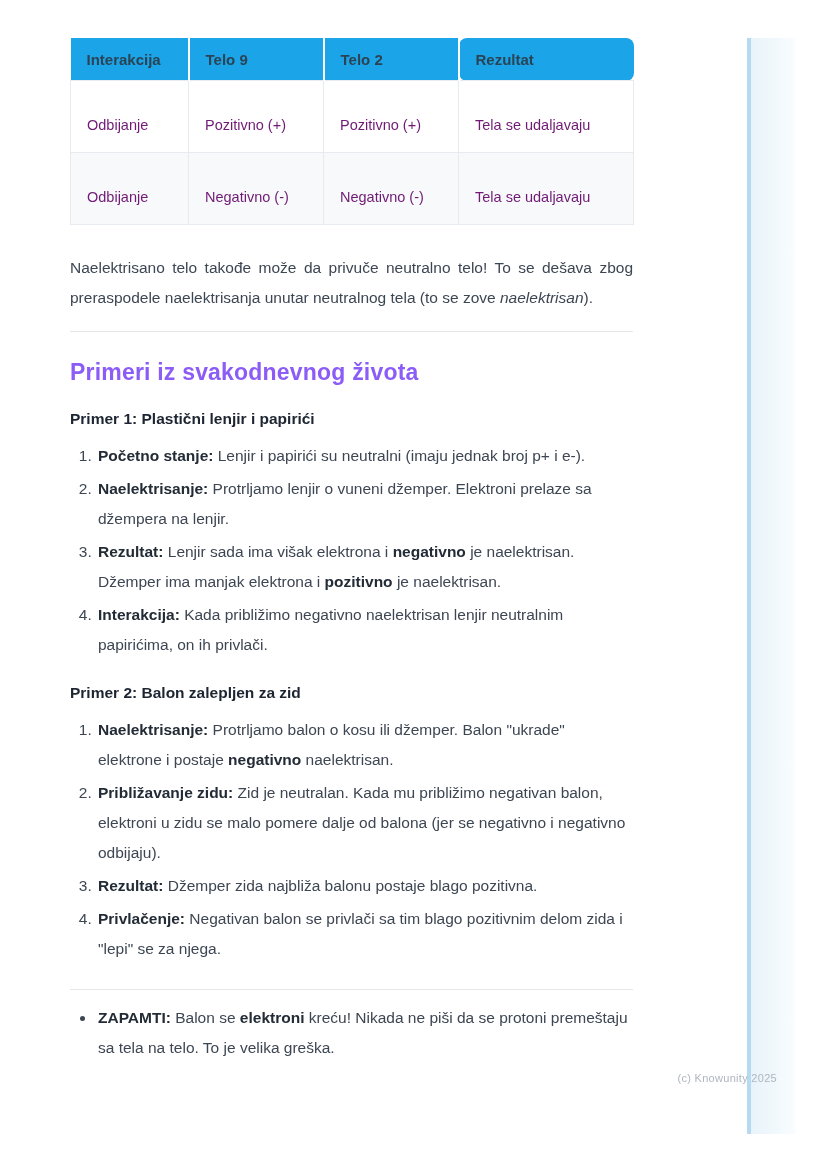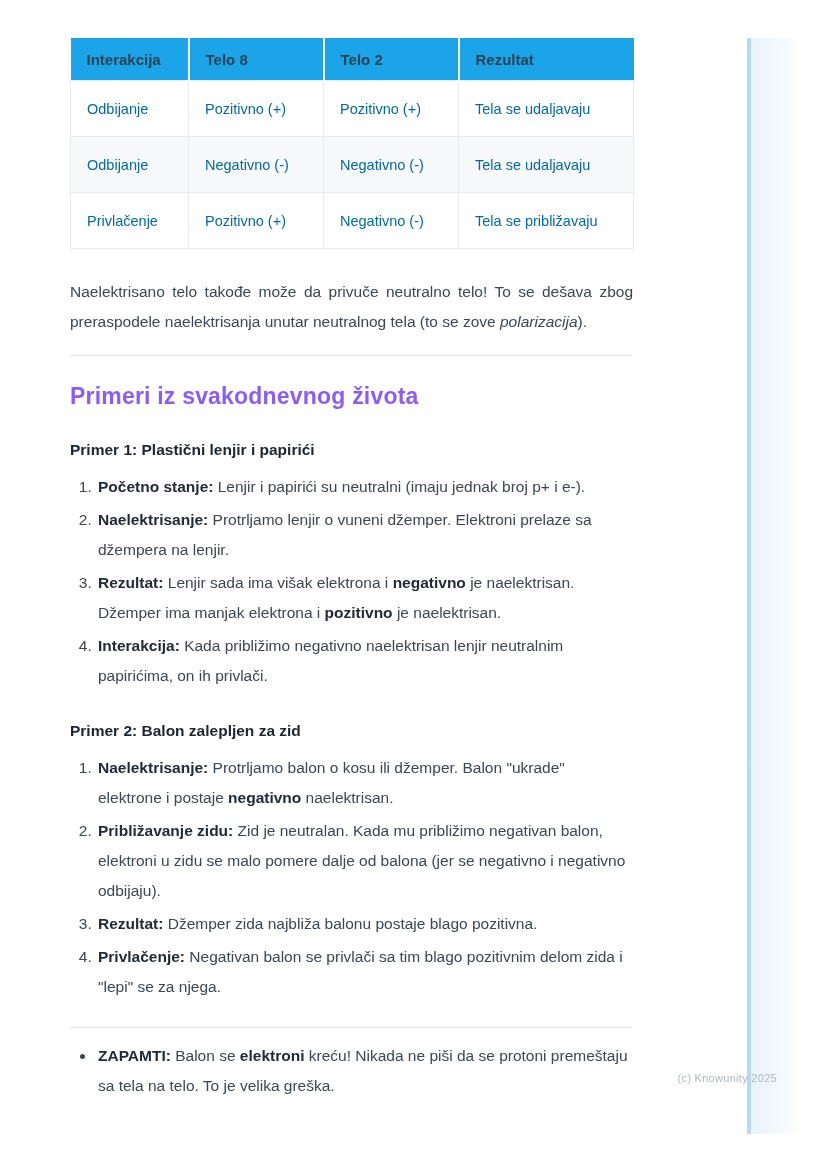--- a/index.html
+++ b/index.html
@@ -32,27 +32,27 @@
     color: #2b4455;
     font-weight: 700;
     font-size: 15px;
     text-align: left;
     height: 42px;
     padding: 0 0 0 16px;
     border: none;
     border-right: 2px solid #ffffff;
     vertical-align: middle;
   }
-  table.interaction-table th:last-child { border-right: none; }
+  table.interaction-table th:last-child { border-right: none; border-radius: 8px; }
   table.interaction-table td {
     height: 55px;
-    padding: 0 8px 0 16px;
+    padding: 16px 8px 0 16px;
     border: 1px solid #e7eaee;
     vertical-align: middle;
-    color: #0369a1;
+    color: #701a75;
   }
   table.interaction-table tr.alt td { background: #f7f9fb; }
   
   p.intro {
     margin: 28px 0 0 0;
     font-size: 15.5px;
     line-height: 30px;
     text-align: justify;
     color: #3d4653;
   }
@@ -63,21 +63,21 @@
   }
   h2.section-title {
     margin: 26px 0 0 0;
     font-size: 23px;
     line-height: 28px;
     font-weight: 700;
     color: #8b5cf6;
     letter-spacing: 0.2px;
   }
   h3.sub-title {
-    margin: 30px 0 0 0;
+    margin: 23px 0 0 0;
     font-size: 15.5px;
     line-height: 19px;
     font-weight: 700;
     color: #1c2531;
   }
   ol.steps, ul.notes-list {
     margin: 13px 0 0 0;
     padding: 0 0 0 26px;
     font-size: 15.5px;
     line-height: 30px;
@@ -116,48 +116,42 @@
   <table class="interaction-table">
     <colgroup>
         <col class="c1">
         <col class="c2">
         <col class="c3">
         <col class="c4">
       </colgroup>
     <thead>
       <tr>
         <th>Interakcija</th>
-        <th>Telo 8</th>
+        <th>Telo 9</th>
         <th>Telo 2</th>
         <th>Rezultat</th>
       </tr>
     </thead>
     <tbody>
       <tr>
         <td>Odbijanje</td>
         <td>Pozitivno (+)</td>
         <td>Pozitivno (+)</td>
         <td>Tela se udaljavaju</td>
       </tr>
       <tr class="alt">
         <td>Odbijanje</td>
         <td>Negativno (-)</td>
         <td>Negativno (-)</td>
         <td>Tela se udaljavaju</td>
       </tr>
-      <tr>
-        <td>Privlačenje</td>
-        <td>Pozitivno (+)</td>
-        <td>Negativno (-)</td>
-        <td>Tela se približavaju</td>
-      </tr>
     </tbody>
   </table>
 
-  <p class="intro"><span>Naelektrisano telo takođe može da privuče neutralno telo! To se dešava zbog preraspodele naelektrisanja unutar neutralnog tela (to se zove </span><em>polarizacija</em><span>).</span></p>
+  <p class="intro"><span>Naelektrisano telo takođe može da privuče neutralno telo! To se dešava zbog preraspodele naelektrisanja unutar neutralnog tela (to se zove </span><em>naelektrisan</em><span>).</span></p>
 
   <hr class="section-divider">
 
   <h2 class="section-title">Primeri iz svakodnevnog života</h2>
 
   <h3 class="sub-title">Primer 1: Plastični lenjir i papirići</h3>
   <ol class="steps">
     <li><strong>Početno stanje:</strong><span> Lenjir i papirići su neutralni (imaju jednak broj p+ i e-).</span></li>
     <li><strong>Naelektrisanje:</strong><span> Protrljamo lenjir o vuneni džemper. Elektroni prelaze sa džempera na lenjir.</span></li>
     <li><strong>Rezultat:</strong><span> Lenjir sada ima višak elektrona i </span><strong>negativno</strong><span> je naelektrisan. Džemper ima manjak elektrona i </span><strong>pozitivno</strong><span> je naelektrisan.</span></li>

